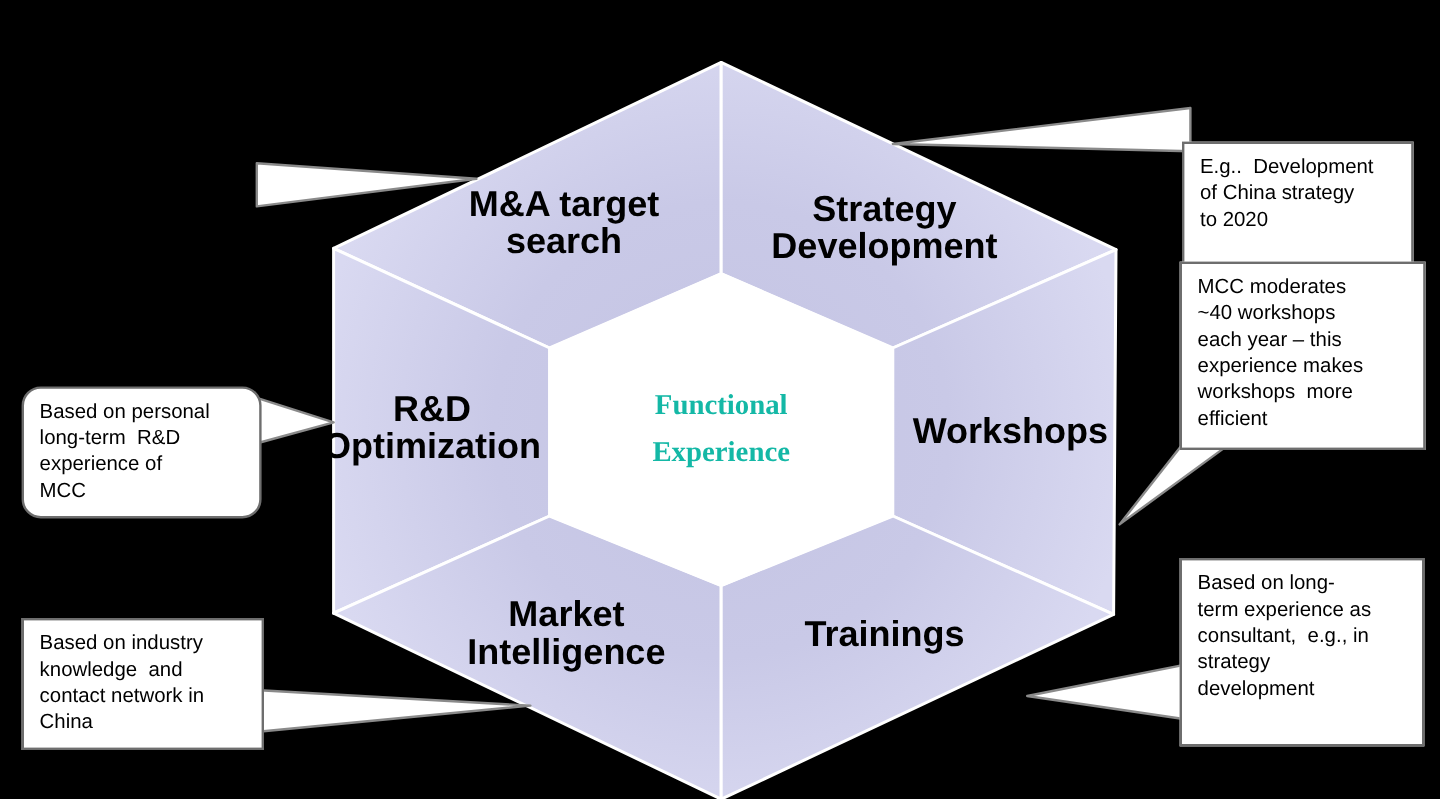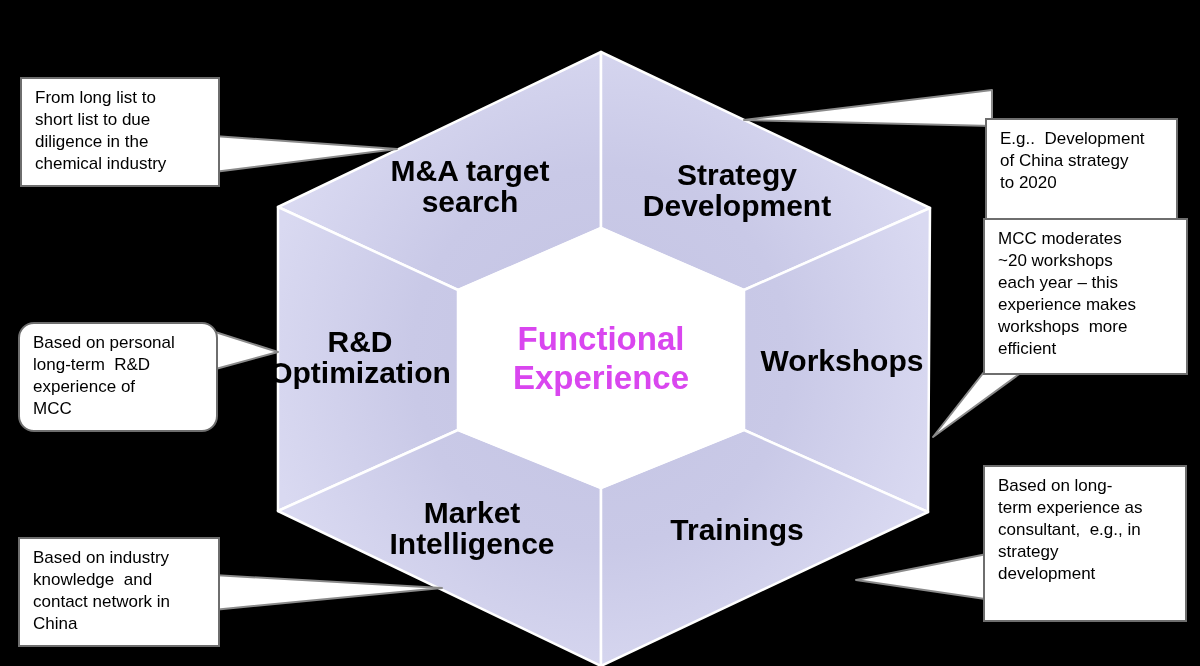--- a/index.html
+++ b/index.html
@@ -26,25 +26,26 @@
     color: #000;
     line-height: 31px;
     white-space: pre-line;
     letter-spacing: 0;
   }
   .center-label {
     position: absolute;
     z-index: 2;
     transform: translate(-50%, -50%);
     text-align: center;
-    font-size: 33px;
+    font-size: 24px;
     font-weight: bold;
-    color: #d946ef;
+    color: #14b8a6;
     line-height: 39px;
     white-space: pre-line;
+    font-family: Liberation Serif, serif;
   }
   .callout {
     position: absolute;
     z-index: 3;
     background: #ffffff;
     border: 2px solid #6e6e6e;
     box-sizing: border-box;
     color: #000;
     font-size: 17px;
     line-height: 22px;
@@ -89,40 +90,36 @@
   <div class="seg-label" style="left:842px; top:360px; width:220px;">Workshops</div>
   <div class="seg-label" style="left:737px; top:529px; width:200px;">Trainings</div>
   <div class="seg-label" style="left:472px; top:528px; width:220px;">Market
 Intelligence</div>
   <div class="seg-label" style="left:360px; top:357px; width:220px;">R&amp;D
 Optimization</div>
 
   <div class="center-label" style="left:601px; top:358px; width:280px;">Functional
 Experience</div>
 
-  <div class="callout" style="left:20px; top:77px; width:200px; height:110px;">From long list to
-short list to due
-diligence in the
-chemical industry</div>
   <div class="callout" style="left:985px; top:77px; width:193px; height:111px;margin-top:41px;">E.g..  Development
 of China strategy
 to 2020</div>
   <div class="callout" style="left:983px; top:218px; width:205px; height:157px;">MCC moderates
-~20 workshops
+~40 workshops
 each year – this
 experience makes
 workshops  more
 efficient</div>
   <div class="callout" style="left:983px; top:465px; width:204px; height:157px;">Based on long-
 term experience as
 consultant,  e.g., in
 strategy
 development</div>
   <div class="callout" style="left:18px; top:322px; width:200px; height:110px;border-radius:16px;">Based on personal
 long-term  R&amp;D
 experience of
 MCC</div>
-  <div class="callout" style="left:18px; top:537px; width:202px; height:110px;">Based on industry
+  <div class="callout" style="left:18px; top:515px; width:202px; height:110px;">Based on industry
 knowledge  and
 contact network in
 China</div>
 
 </div>
 
 </body></html>

